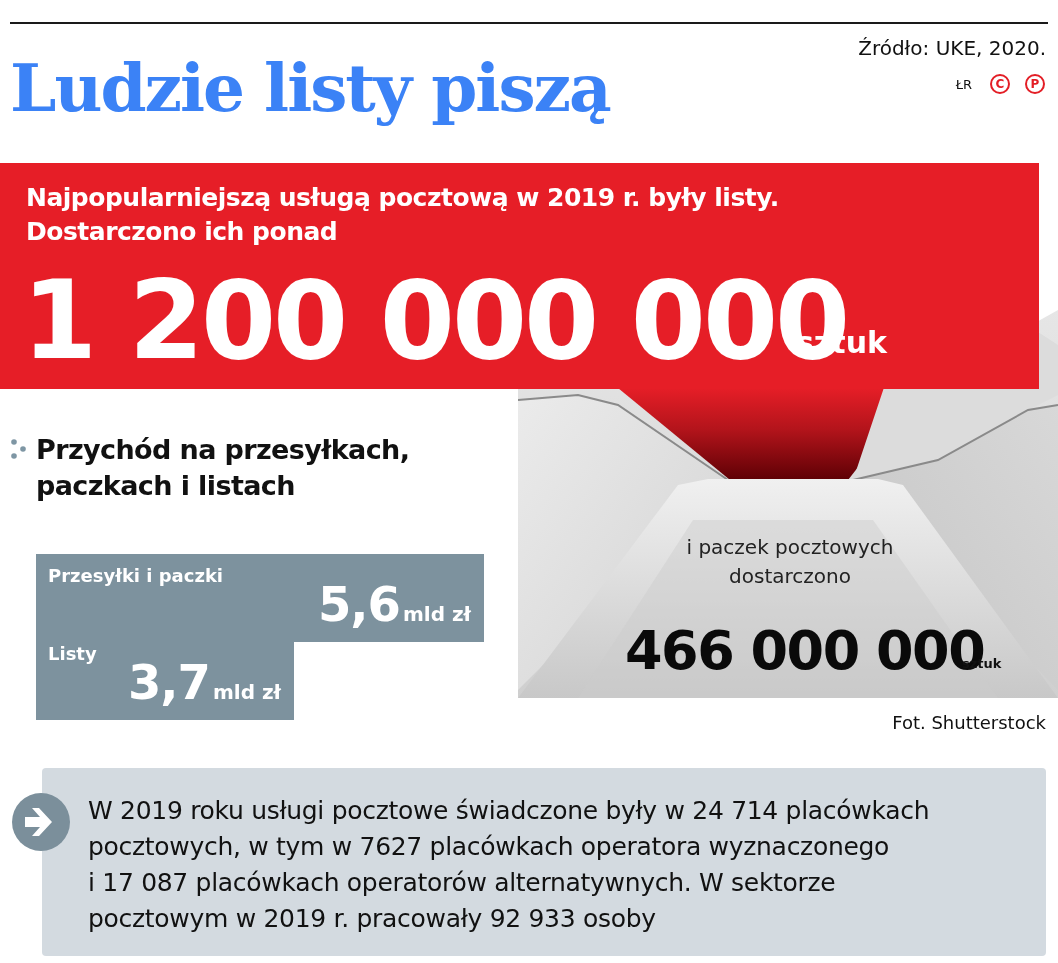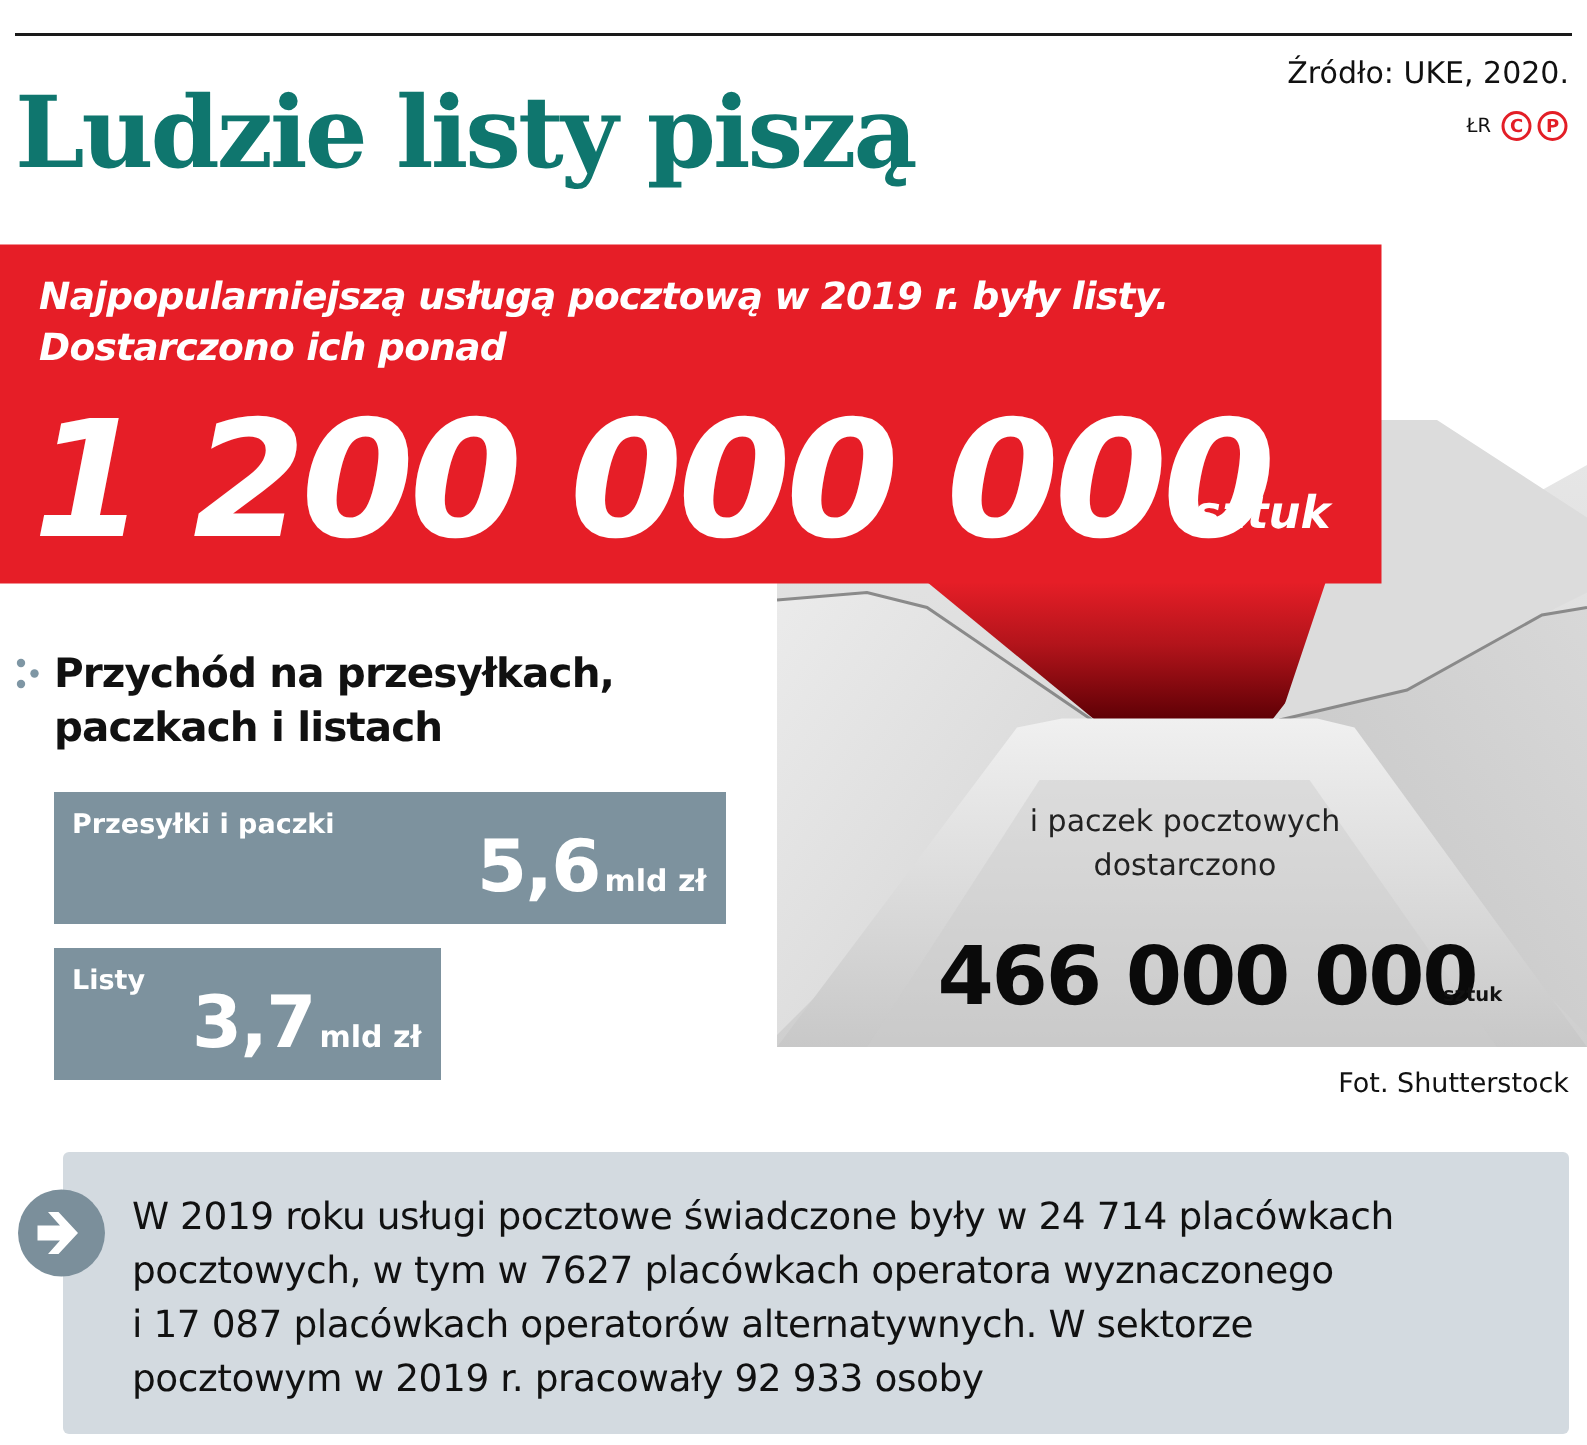--- a/index.html
+++ b/index.html
@@ -2,34 +2,34 @@
 <html><head>
 <meta charset="utf-8">
 <style>
   * { box-sizing: border-box; margin: 0; padding: 0; }
   html, body { width: 1058px; height: 963px; background: #ffffff; overflow: hidden; }
   body { position: relative; font-family: "DejaVu Sans", sans-serif; color: #111; }
 
   .top-rule { position: absolute; left: 10px; top: 22px; width: 1038px; height: 2px; background: #1a1a1a; }
 
   .title { position: absolute; left: 10px; top: 48px; font-family: "DejaVu Serif", serif; font-weight: bold;
-           font-size: 66px; letter-spacing: -2px; color: #0f766e; line-height: 80px; white-space: nowrap; }
+           font-size: 66px; letter-spacing: -2px; color: #3b82f6; line-height: 80px; white-space: nowrap; }
 
   .source { position: absolute; right: 12px; top: 36px; font-size: 20px; color: #111; text-align: right; white-space: nowrap; }
-  .credits { position: absolute; right: 13px; top: 74px; display: flex; align-items: center; gap: 4px; margin-left: 23px; }
+  .credits { position: absolute; right: 13px; top: 74px; display: flex; align-items: center; gap: 15px; margin-left: 23px; }
   .credits .lr { font-size: 13px; color: #111; margin-right: 3px; }
   .circ { width: 20px; height: 20px; border-radius: 50%; border: 2.5px solid #e31e26; color: #e31e26;
           font-size: 12px; font-weight: bold; display: flex; align-items: center; justify-content: center; line-height: 1; }
 
   
   .envelope { position: absolute; left: 518px; top: 280px; width: 540px; height: 418px; }
   .envelope svg { position: absolute; left: 0; top: 0; }
 
   
-  .banner { position: absolute; left: 0; top: 163px; width: 921px; height: 226px; background: #e61e27; font-style: italic; }
+  .banner { position: absolute; left: 0; top: 163px; width: 1039px; height: 226px; background: #e61e27; }
   .banner-text { position: absolute; left: 26px; top: 18px; color: #fff; font-weight: bold; font-size: 25px; line-height: 34px; letter-spacing: -0.5px; }
   .big-number { position: absolute; left: 22px; top: 98px; color: #ffffff; font-weight: bold; font-size: 108px; line-height: 120px; letter-spacing: -3px; white-space: nowrap; }
   .big-unit { position: absolute; left: 796px; top: 160px; color: #fff; font-weight: bold; font-size: 30px; line-height: 40px; }
 
   
   .rev-dots { position: absolute; left: 10px; top: 438px; width: 18px; height: 22px; }
   .rev-title { position: absolute; left: 36px; top: 432px; font-weight: bold; font-size: 27px; line-height: 36px; letter-spacing: -0.6px; color: #111; }
   .bar { position: absolute; left: 36px; background: #7d929e; color: #fff; }
   .bar .label { position: absolute; left: 12px; top: 10px; font-weight: bold; font-size: 18px; line-height: 24px; }
   .bar .value { position: absolute; right: 13px; bottom: 10px; white-space: nowrap; font-weight: bold; }
@@ -118,21 +118,21 @@
 <svg class="rev-dots" viewBox="0 0 18 22">
   <circle cx="4" cy="4" r="2.8" fill="#7e96a4"></circle>
   <circle cx="13" cy="11" r="2.8" fill="#7e96a4"></circle>
   <circle cx="4" cy="18" r="2.8" fill="#7e96a4"></circle>
 </svg>
 <div class="rev-title">
   <div>Przychód na przesyłkach,</div>
   <div>paczkach i listach</div>
 </div>
 
-<div class="bar" style="top:528px; width:448px; height:88px;">
+<div class="bar" style="top:554px; width:448px; height:88px;">
   <span class="label">Przesyłki i paczki</span>
   <span class="value">
     <span class="num">5,6</span><span class="unit">mld zł</span>
   </span>
 </div>
 
 <div class="bar" style="top:632px; width:258px; height:88px;">
   <span class="label">Listy</span>
   <span class="value">
     <span class="num">3,7</span><span class="unit">mld zł</span>

